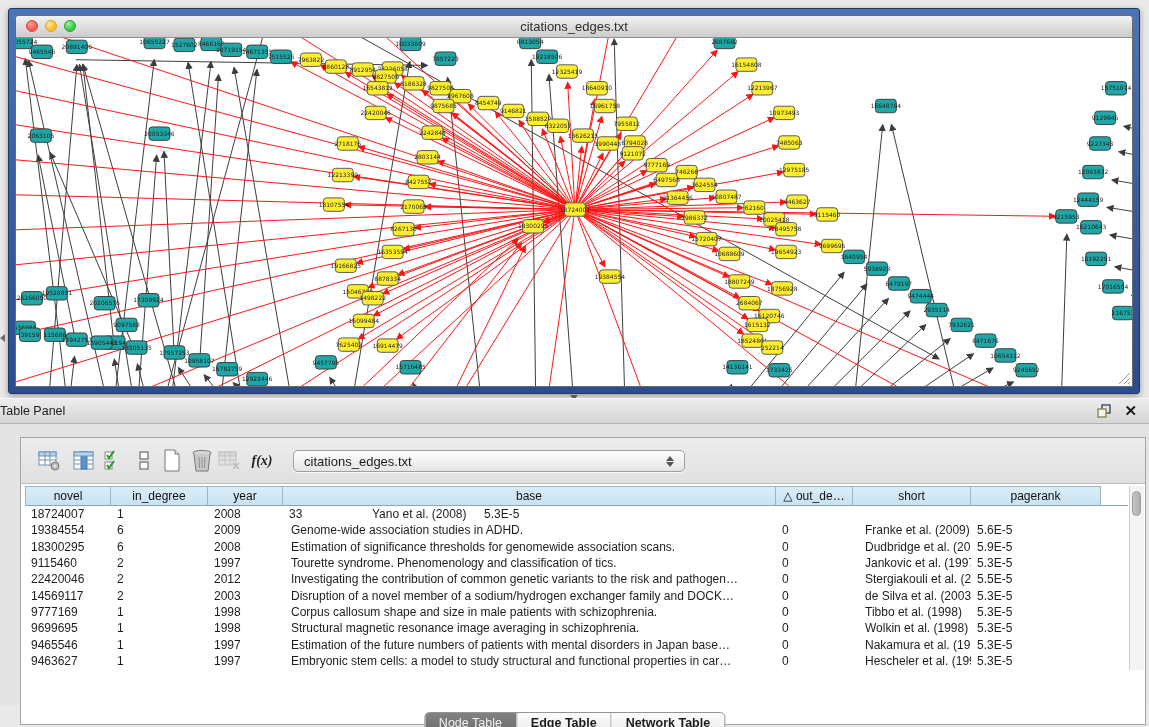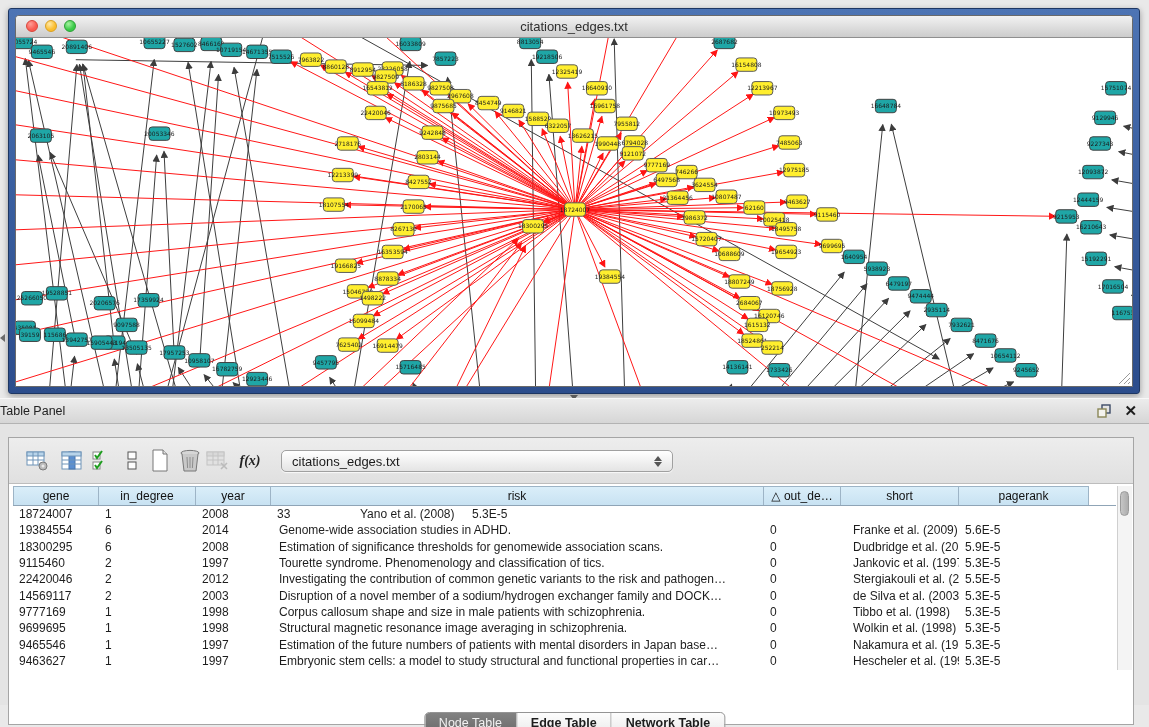--- a/index.html
+++ b/index.html
@@ -34,21 +34,21 @@
     border-left:4px solid transparent;border-right:4px solid transparent;border-top:5px solid #5a5a5a;}
   
   .panel-header{position:absolute;left:0;top:398px;width:1149px;height:26px;
     background:linear-gradient(#ececec,#d6d6d6);border-top:1px solid #f8f8f8;border-bottom:1px solid #b3b3b3;
     box-sizing:border-box;display:flex;align-items:center;}
   .panel-title{font-size:12.5px;color:#222;}
   .panel-btns{position:absolute;right:12px;top:4px;display:flex;gap:12px;align-items:center;}
   .float-btn svg{display:block;}
   .close-btn{font-size:15px;font-weight:bold;color:#1d1d1d;line-height:16px;cursor:default;}
   .panel-body{position:absolute;left:0;top:424px;width:1149px;height:281px;background:#e4e4e4;}
-  .table-container{position:absolute;left:8px;top:13px;width:1126px;height:288px;
+  .table-container{position:absolute;left:20px;top:13px;width:1126px;height:288px;
     border:1px solid #a5a5a5;background:#fff;box-sizing:border-box;}
   .toolbar{position:absolute;left:0;top:0;width:100%;height:46px;background:linear-gradient(#ededed,#e0e0e0);
     border-bottom:1px solid #bdbdbd;box-sizing:border-box;}
   .tb-icon{position:absolute;top:10px;width:26px;height:26px;display:flex;align-items:center;justify-content:center;}
   .tb-fx{font-family:"Liberation Serif",serif;font-style:italic;font-weight:bold;font-size:14px;color:#222;}
   .combo{position:absolute;left:272px;top:12px;width:392px;height:22px;border:1px solid #a0a0a0;border-radius:5px;
     background:linear-gradient(#ffffff,#e4e4e4);box-sizing:border-box;display:flex;align-items:center;
     box-shadow:0 1px 1px rgba(255,255,255,.8);}
   .combo-text{font-size:13px;color:#1b1b1b;padding-left:10px;flex:1;}
   .combo-arrows{width:20px;display:flex;flex-direction:column;align-items:center;gap:1px;padding-right:4px;}
@@ -609,41 +609,41 @@
           <span class="combo-text">citations_edges.txt</span>
           <span class="combo-arrows">
             <span class="arr-up"></span>
               <span class="arr-dn"></span>
           </span>
         </div>
       </div>
 
       <div class="table-area">
         <div class="thead">
-            <div class="th" style="width: 86px;">gene</div>
+            <div class="th" style="width: 86px;">novel</div>
             <div class="th" style="width: 97px;">in_degree</div>
             <div class="th" style="width: 75px;">year</div>
-            <div class="th" style="width: 493px;">risk</div>
+            <div class="th" style="width: 493px;">base</div>
             <div class="th" style="width: 77px;">△ out_de…</div>
             <div class="th" style="width: 118px;">short</div>
             <div class="th" style="width: 130px;">pagerank</div>
           </div>
         <div class="tbody">
             <div class="tr">
               <div class="td td0" style="width: 86px;">18724007</div>
               <div class="td td1" style="width: 97px;">1</div>
               <div class="td td2" style="width: 75px;">2008</div>
               <div class="td td4" style="width: 77px;">33</div>
               <div class="td td5" style="width: 118px;">Yano et al. (2008)</div>
               <div class="td td6" style="width: 130px;">5.3E-5</div>
             </div>
             <div class="tr">
               <div class="td td0" style="width: 86px;">19384554</div>
               <div class="td td1" style="width: 97px;">6</div>
-              <div class="td td2" style="width: 75px;">2014</div>
+              <div class="td td2" style="width: 75px;">2009</div>
               <div class="td td3" style="width: 493px;">Genome-wide association studies in ADHD.</div>
               <div class="td td4" style="width: 77px;">0</div>
               <div class="td td5" style="width: 118px;">Franke et al. (2009)</div>
               <div class="td td6" style="width: 130px;">5.6E-5</div>
             </div>
             <div class="tr">
               <div class="td td0" style="width: 86px;">18300295</div>
               <div class="td td1" style="width: 97px;">6</div>
               <div class="td td2" style="width: 75px;">2008</div>
               <div class="td td3" style="width: 493px;">Estimation of significance thresholds for genomewide association scans.</div>

